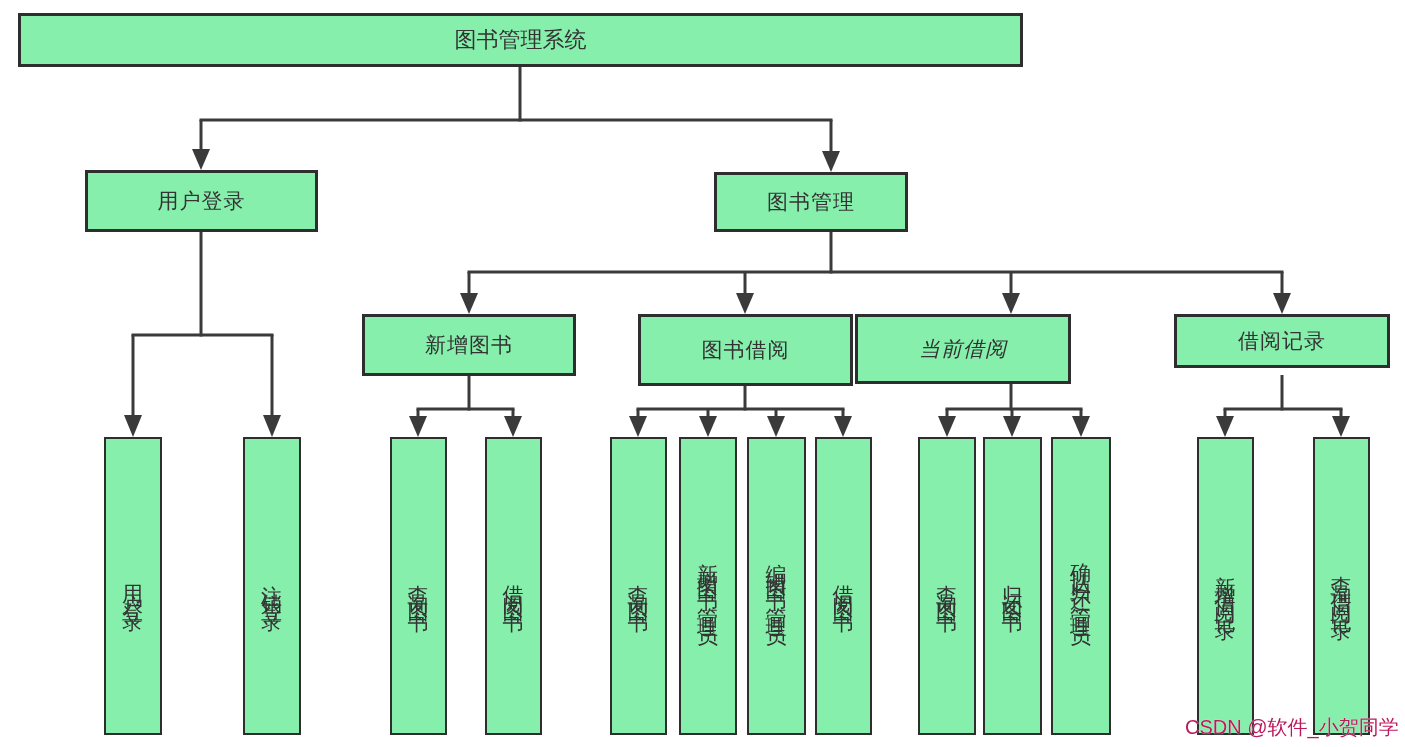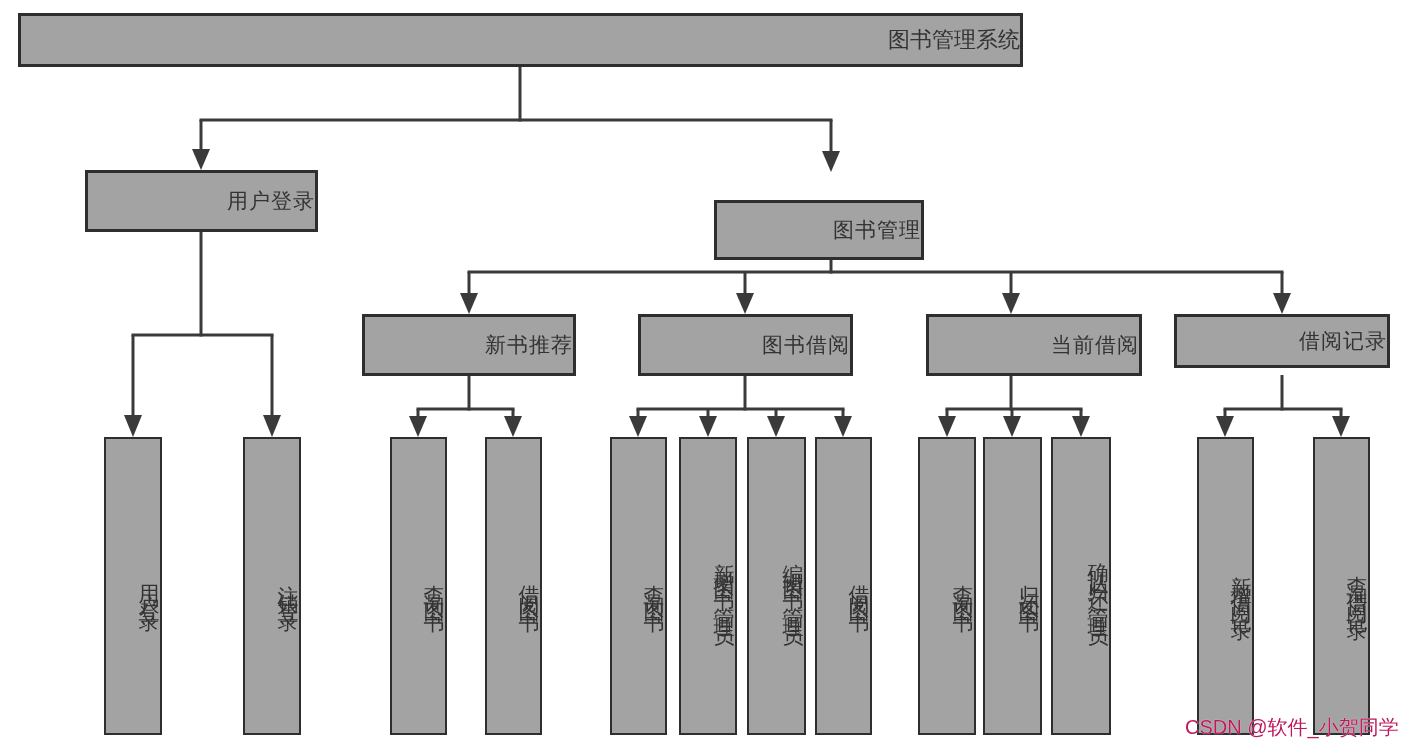--- a/index.html
+++ b/index.html
@@ -17,26 +17,26 @@
   }
   #connectors {
     position: absolute;
     left: 0; top: 0;
     width: 1405px;
     height: 747px;
   }
   .node {
     position: absolute;
     box-sizing: border-box;
-    background: #a3a3a3;
+    background: #86efac;
     border: 3px solid #2e2e2e;
     color: #333333;
     display: flex;
     align-items: center;
-    justify-content: flex-end;
+    justify-content: center;
     text-align: center;
   }
   .node.h-label { font-size: 21px; letter-spacing: 1px; }
   .node.root-box { font-size: 22px; }
   .node.leaf {
     border-width: 2.5px;
   }
   .leaf .vtext {
     writing-mode: vertical-rl;
     text-orientation: mixed;
@@ -127,31 +127,31 @@
     </g>
   </svg>
 
   <div class="node root-box" style="left:18px; top:13px; width:1005px; height:54px;">
     <span>图书管理系统</span>
   </div>
 
   <div class="node h-label" style="left:85px; top:170px; width:233px; height:62px;">
     <span>用户登录</span>
   </div>
-  <div class="node h-label" style="left:714px; top:172px; width:210px; height:60px;margin-top:28px;">
+  <div class="node h-label" style="left:714px; top:172px; width:194px; height:60px;">
     <span>图书管理</span>
   </div>
 
   <div class="node h-label" style="left:362px; top:314px; width:214px; height:62px;">
-    <span>新书推荐</span>
-  </div>
-  <div class="node h-label" style="left:638px; top:314px; width:215px; height:62px;">
+    <span>新增图书</span>
+  </div>
+  <div class="node h-label" style="left:638px; top:314px; width:215px; height:72px;">
     <span>图书借阅</span>
   </div>
-  <div class="node h-label" style="left:926px; top:314px; width:216px; height:62px;">
+  <div class="node h-label" style="left:855px; top:314px; width:216px; height:70px;font-style:italic;">
     <span>当前借阅</span>
   </div>
   <div class="node h-label" style="left:1174px; top:314px; width:216px; height:54px;">
     <span>借阅记录</span>
   </div>
 
   <div class="node leaf" style="left:104px; top:437px; width:58px; height:298px;">
     <span class="vtext">用户登录</span>
   </div>
   <div class="node leaf" style="left:243px; top:437px; width:58px; height:298px;">

